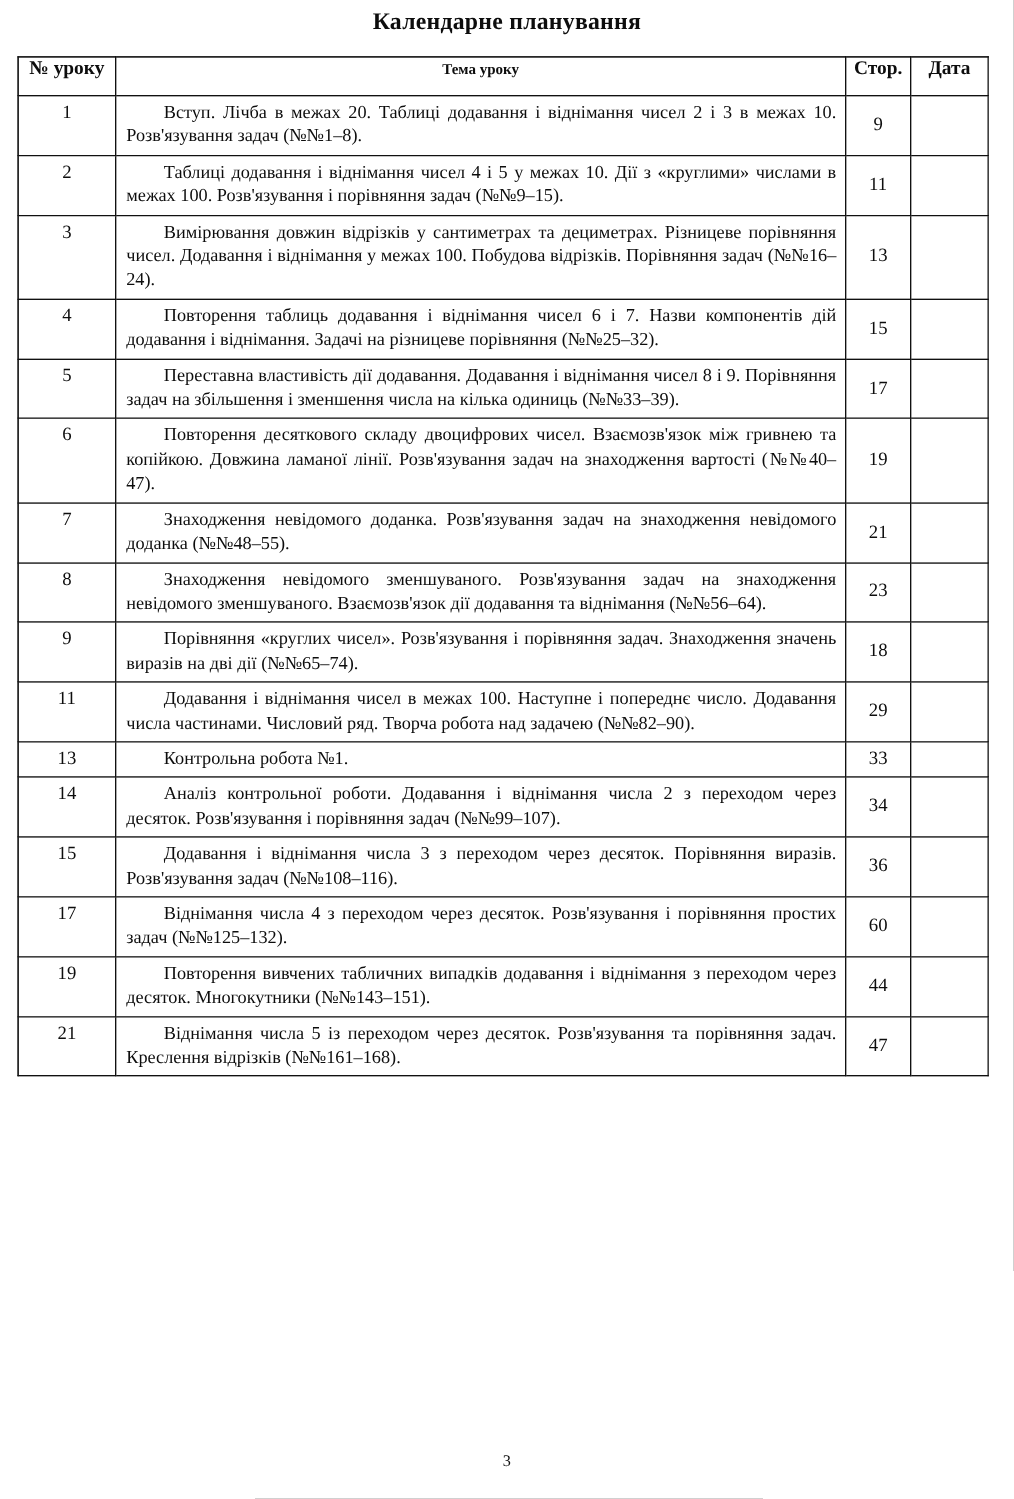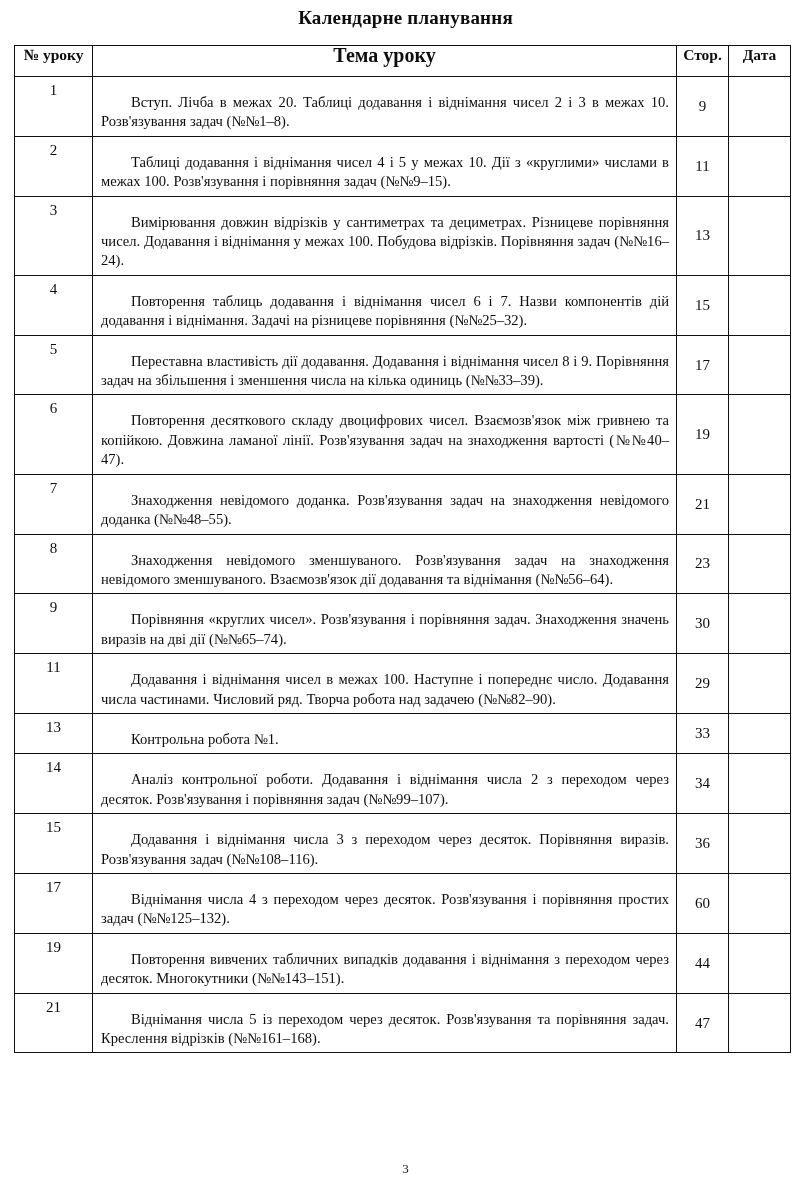--- a/index.html
+++ b/index.html
@@ -64,36 +64,36 @@
   
   thead th {
     text-align: center;
     font-weight: bold;
     font-size: 15.5px;
     line-height: 18px;
     height: 30px;
     vertical-align: middle;
     padding: 4px 2px 5px 2px;
   }
-  thead th.h-topic { font-size: 20px; }
+  thead th.h-topic { font-size: 12px; }
 
   
   td.c-num {
     text-align: center;
     font-size: 15px;
     line-height: 19px;
     padding: 4px 2px 3px 2px;
     vertical-align: top;
   }
   td.c-topic {
     font-size: 14.6px;
     line-height: 19.4px;
     text-align: justify;
     text-align-last: left;
-    padding: 16px 7px 4px 8px;
+    padding: 4px 7px 4px 8px;
     text-indent: 30px;
     hyphens: manual;
   }
   td.c-page {
     text-align: center;
     font-size: 15px;
     vertical-align: middle;
     padding: 3px 2px;
   }
   td.c-date {
@@ -178,21 +178,21 @@
         </tr>
         <tr>
           <td class="c-num">8</td>
           <td class="c-topic">Знаходження невідомого зменшуваного. Розв'язування задач на знаходження невідомого зменшуваного. Взаємозв'язок дії додавання та віднімання (№№56–64).</td>
           <td class="c-page">23</td>
           <td class="c-date"></td>
         </tr>
         <tr>
           <td class="c-num">9</td>
           <td class="c-topic">Порівняння «круглих чисел». Розв'язування і порівняння задач. Знаходження значень виразів на дві дії (№№65–74).</td>
-          <td class="c-page">30</td>
+          <td class="c-page">18</td>
           <td class="c-date"></td>
         </tr>
         <tr>
           <td class="c-num">11</td>
           <td class="c-topic">Додавання і віднімання чисел в межах 100. Наступне і попереднє число. Додавання числа частинами. Числовий ряд. Творча робота над задачею (№№82–90).</td>
           <td class="c-page">29</td>
           <td class="c-date"></td>
         </tr>
         <tr>
           <td class="c-num">13</td>

